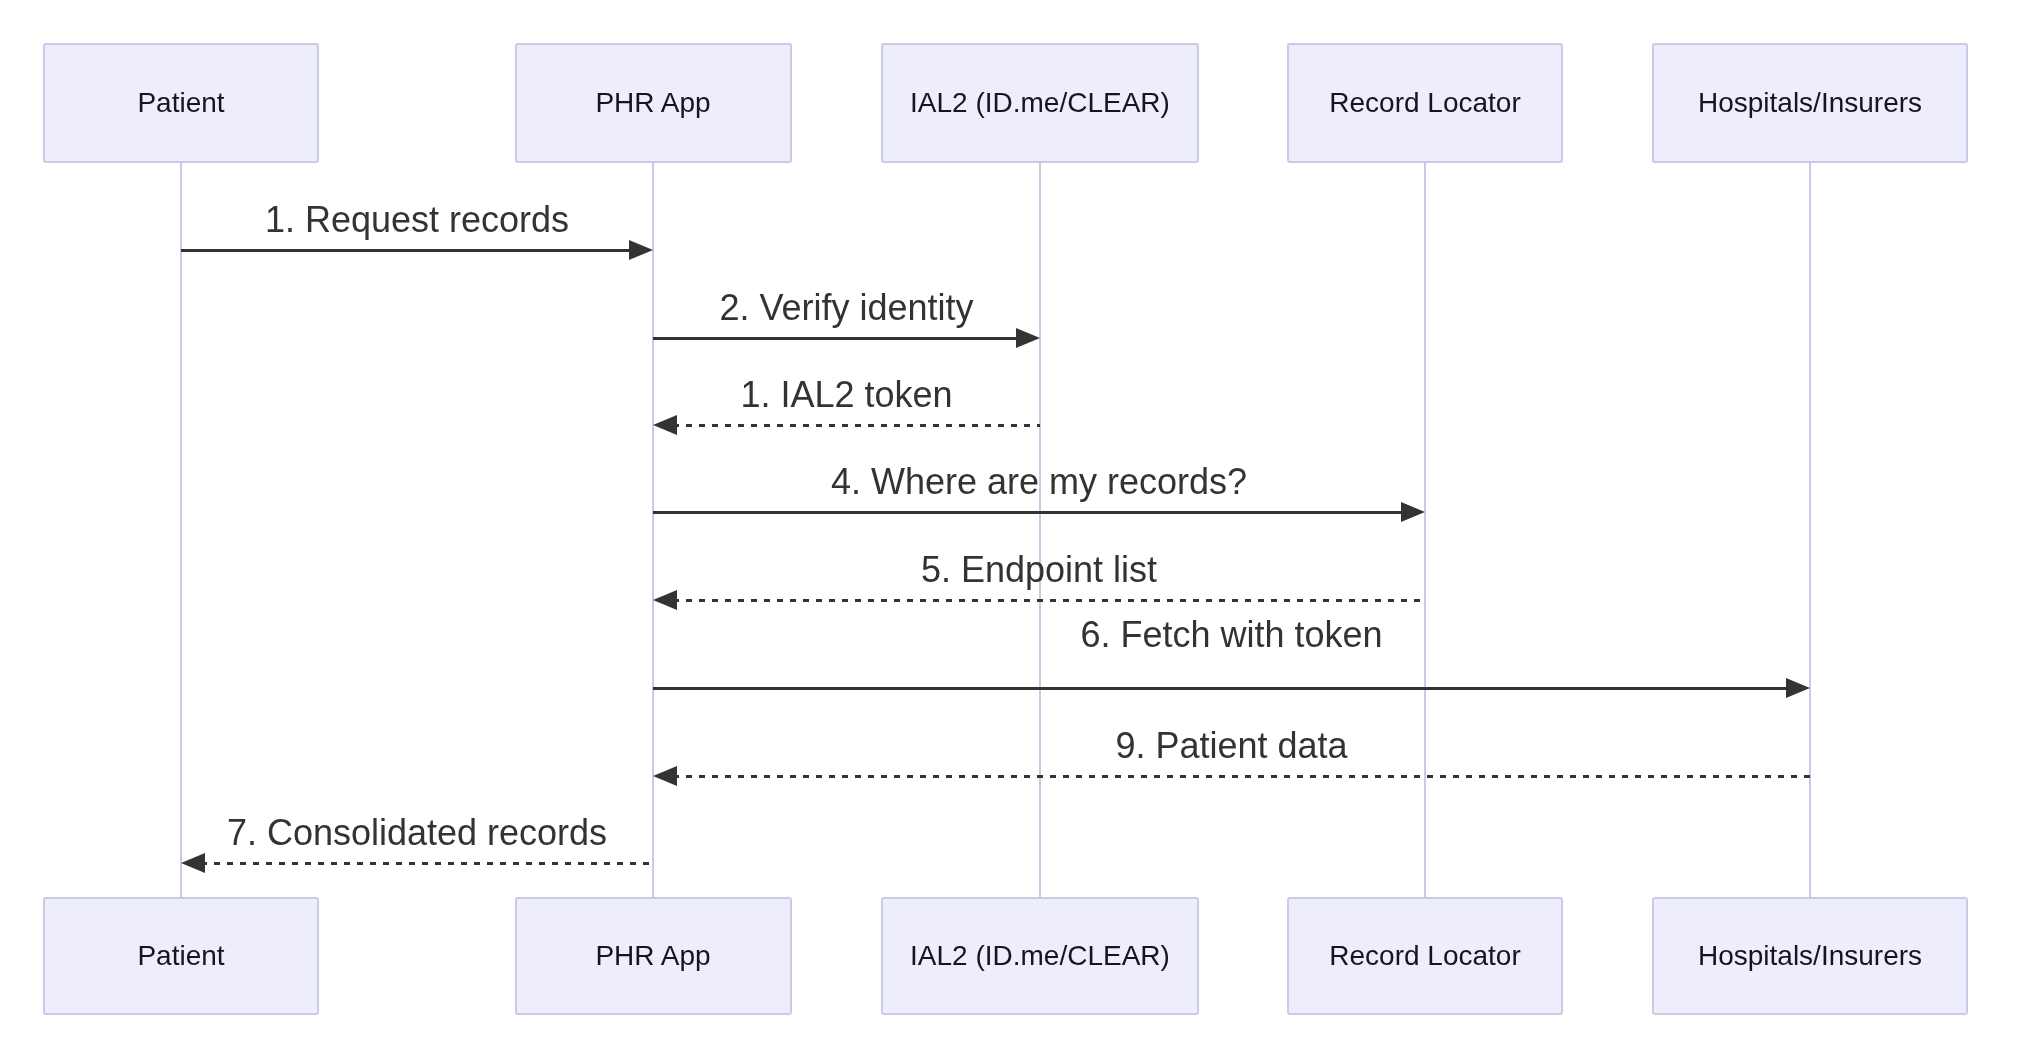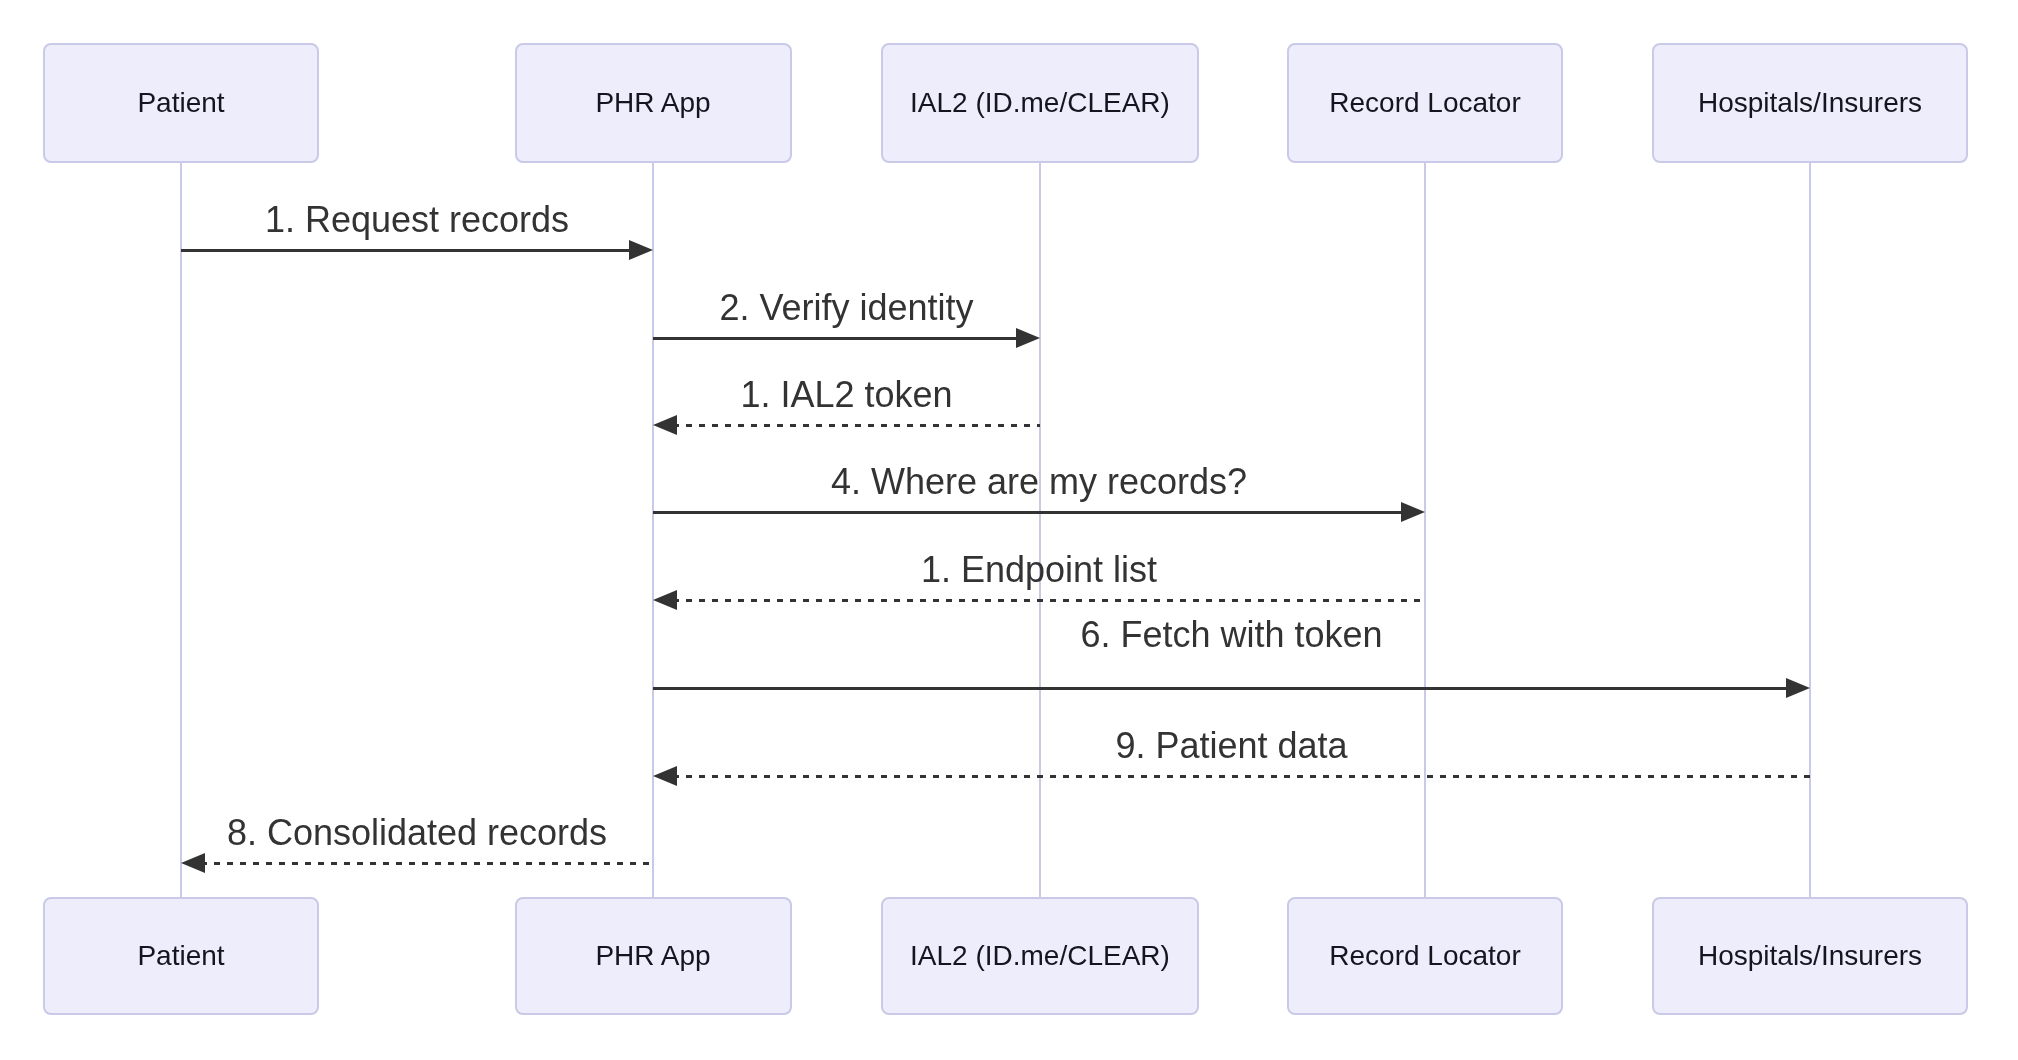--- a/index.html
+++ b/index.html
@@ -14,21 +14,21 @@
   .lifeline{
     position:absolute;
     width:2px;
     background:var(--lifeline,#C9C9E8);
   }
   .actor-box{
     position:absolute;
     box-sizing:border-box;
     background:var(--actor-fill,#EDEDFB);
     border:2px solid var(--actor-border,#C9C9E8);
-    border-radius:8px;
+    border-radius:3px;
     display:flex;align-items:center;justify-content:center;
   }
   .actor-label{
     font-size:28px;
     color:var(--actor-text,#15151F);
     white-space:nowrap;
   }
   .msg-label{
     position:absolute;
     transform:translateX(-50%);
@@ -95,25 +95,25 @@
     <div class="arrow-head right" style="left: 629px; top: 240px;"></div>
     <div class="msg-label" style="left: 846.5px; top: 291px; text-align: right;">2. Verify identity</div>
     <div class="msg-line solid" style="left: 653px; top: 337px; width: 367px;"></div>
     <div class="arrow-head right" style="left: 1016px; top: 328px;"></div>
     <div class="msg-label" style="left: 846.5px; top: 378px;">1. IAL2 token</div>
     <div class="msg-line dashed" style="left: 673px; top: 424px; width: 367px;"></div>
     <div class="arrow-head left" style="left: 653px; top: 415px;"></div>
     <div class="msg-label" style="left: 1039px; top: 465px;">4. Where are my records?</div>
     <div class="msg-line solid" style="left: 653px; top: 511px; width: 752px;"></div>
     <div class="arrow-head right" style="left: 1401px; top: 502px;"></div>
-    <div class="msg-label" style="left: 1039px; top: 553px;">1. Endpoint list</div>
+    <div class="msg-label" style="left: 1039px; top: 553px;">5. Endpoint list</div>
     <div class="msg-line dashed" style="left: 673px; top: 599px; width: 752px;"></div>
     <div class="arrow-head left" style="left: 653px; top: 590px;"></div>
     <div class="msg-label" style="left: 1231.5px; top: 618px;">6. Fetch with token</div>
     <div class="msg-line solid" style="left: 653px; top: 687px; width: 1137px;"></div>
     <div class="arrow-head right" style="left: 1786px; top: 678px;"></div>
     <div class="msg-label" style="left: 1231.5px; top: 729px;">9. Patient data</div>
     <div class="msg-line dashed" style="left: 673px; top: 775px; width: 1137px;"></div>
     <div class="arrow-head left" style="left: 653px; top: 766px;"></div>
-    <div class="msg-label" style="left: 417px; top: 816px;">8. Consolidated records</div>
+    <div class="msg-label" style="left: 417px; top: 816px;">7. Consolidated records</div>
     <div class="msg-line dashed" style="left: 201px; top: 862px; width: 452px;"></div>
     <div class="arrow-head left" style="left: 181px; top: 853px;"></div>
   </div>
 
 </body></html>

